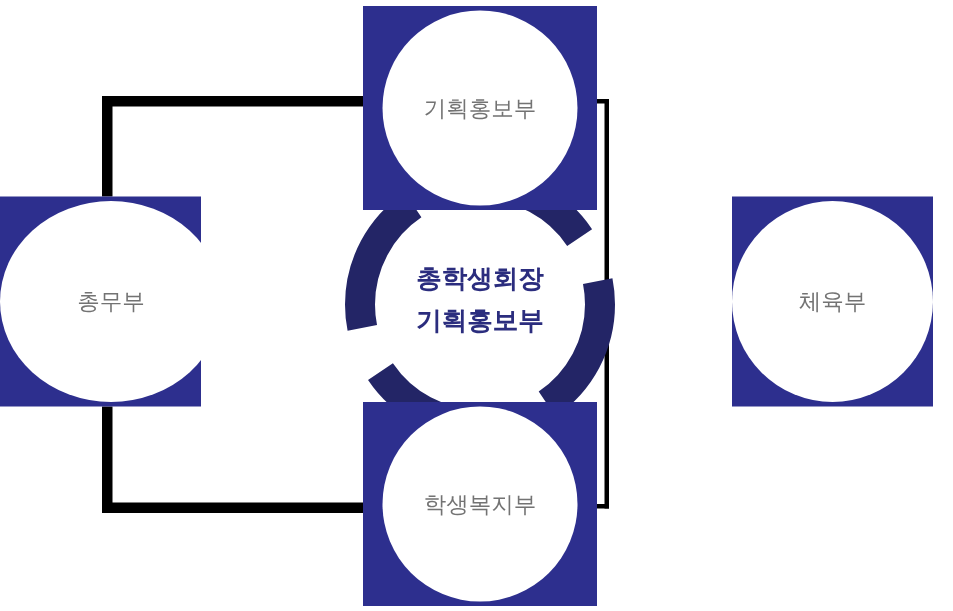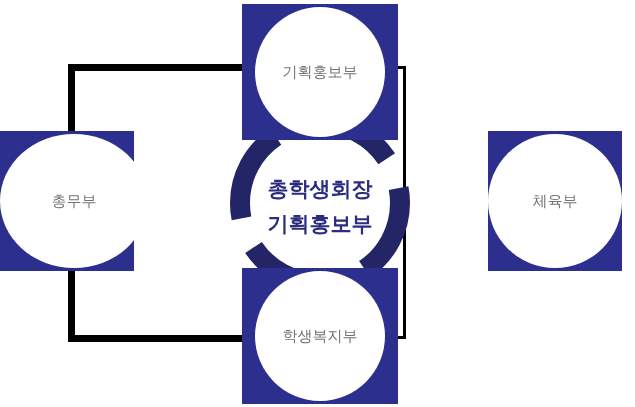--- a/index.html
+++ b/index.html
@@ -56,21 +56,21 @@
   .node-left   { left: 0px;   top: 134px; width: 148px; height: 134px; }
   .node-right  { left: 488px; top: 134px; width: 134px; height: 134px; }
   .node-bottom { left: 255px; top: 271px; width: 130px; height: 130px; }
   
   .center-text {
     position: absolute;
     left: 240px;
     top: 172px;
     width: 160px;
     text-align: center;
-    font-size: 21px;
+    font-size: 17px;
     font-weight: 700;
     line-height: 1.65;
     color: var(--center_text, #2b2d7e);
     white-space: nowrap;
   }
 </style>
 </head>
 <body>
 
 <div class="canvas">

